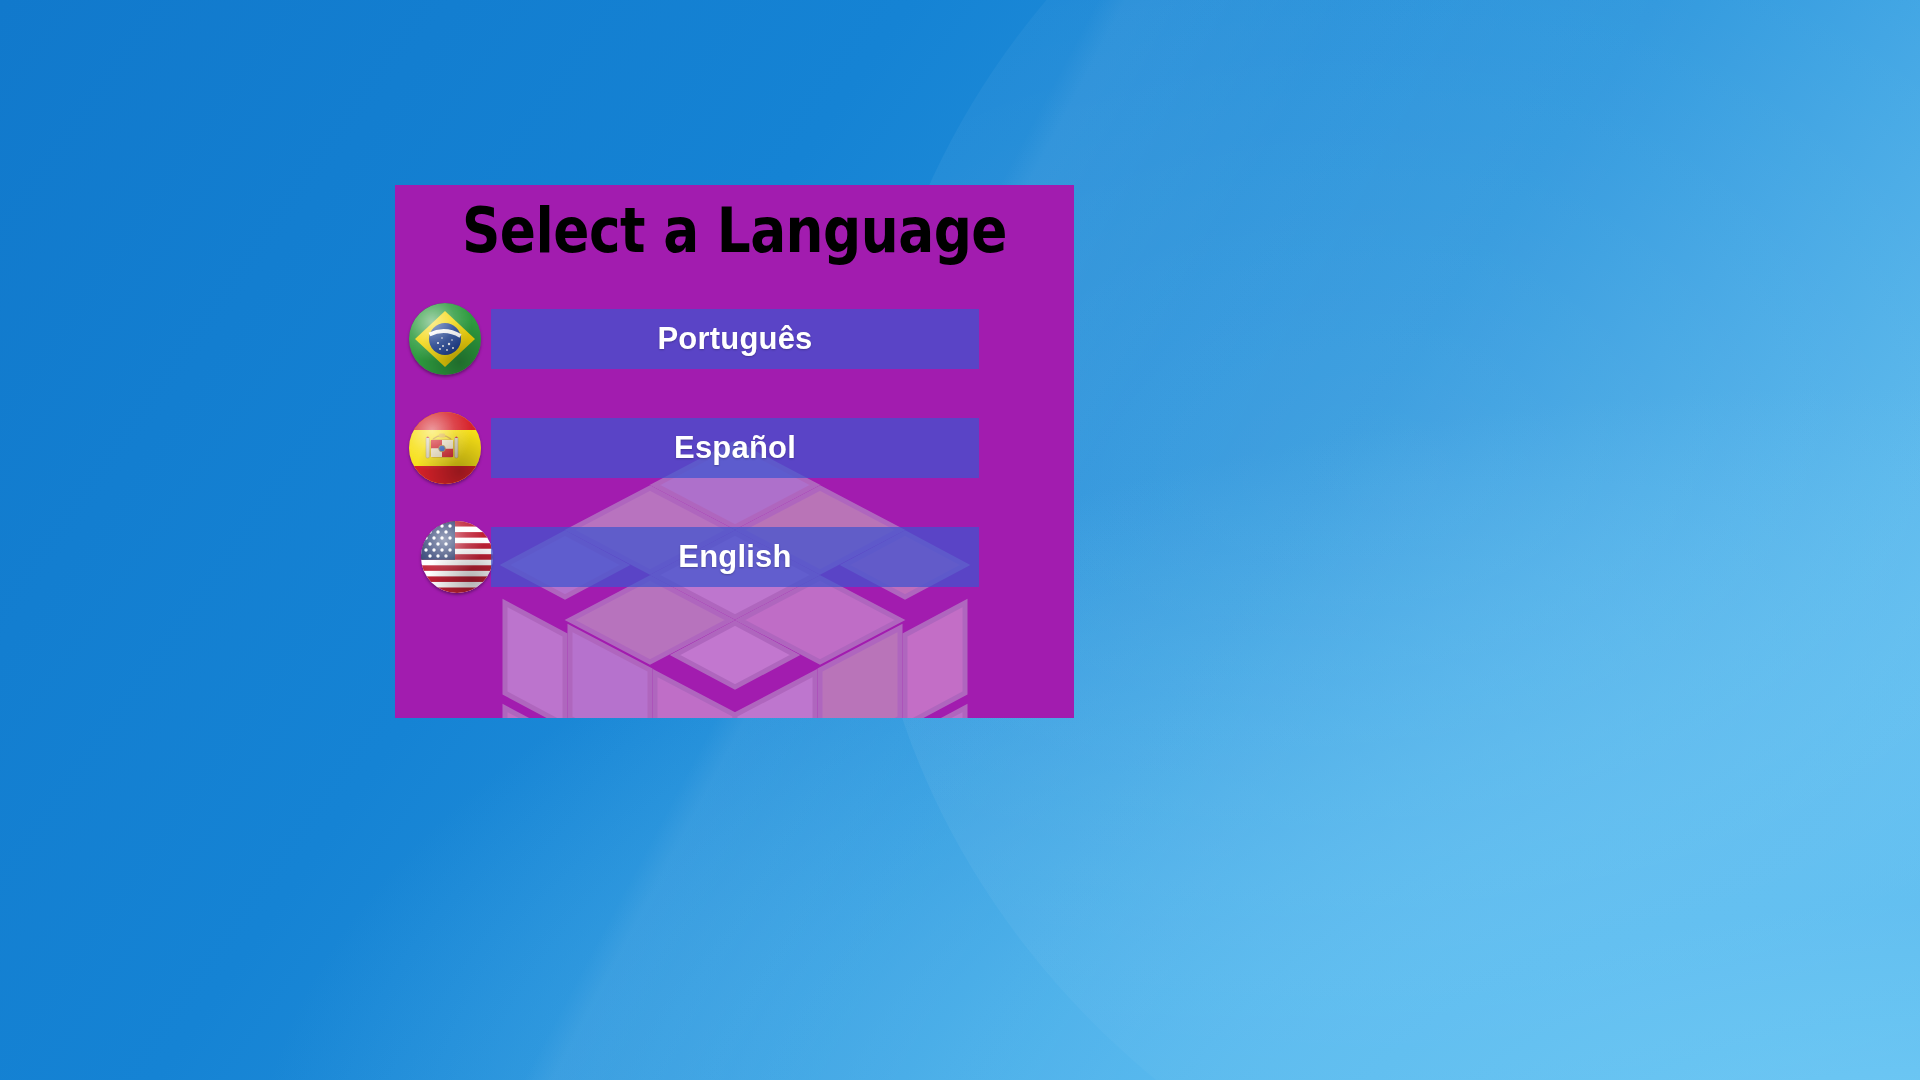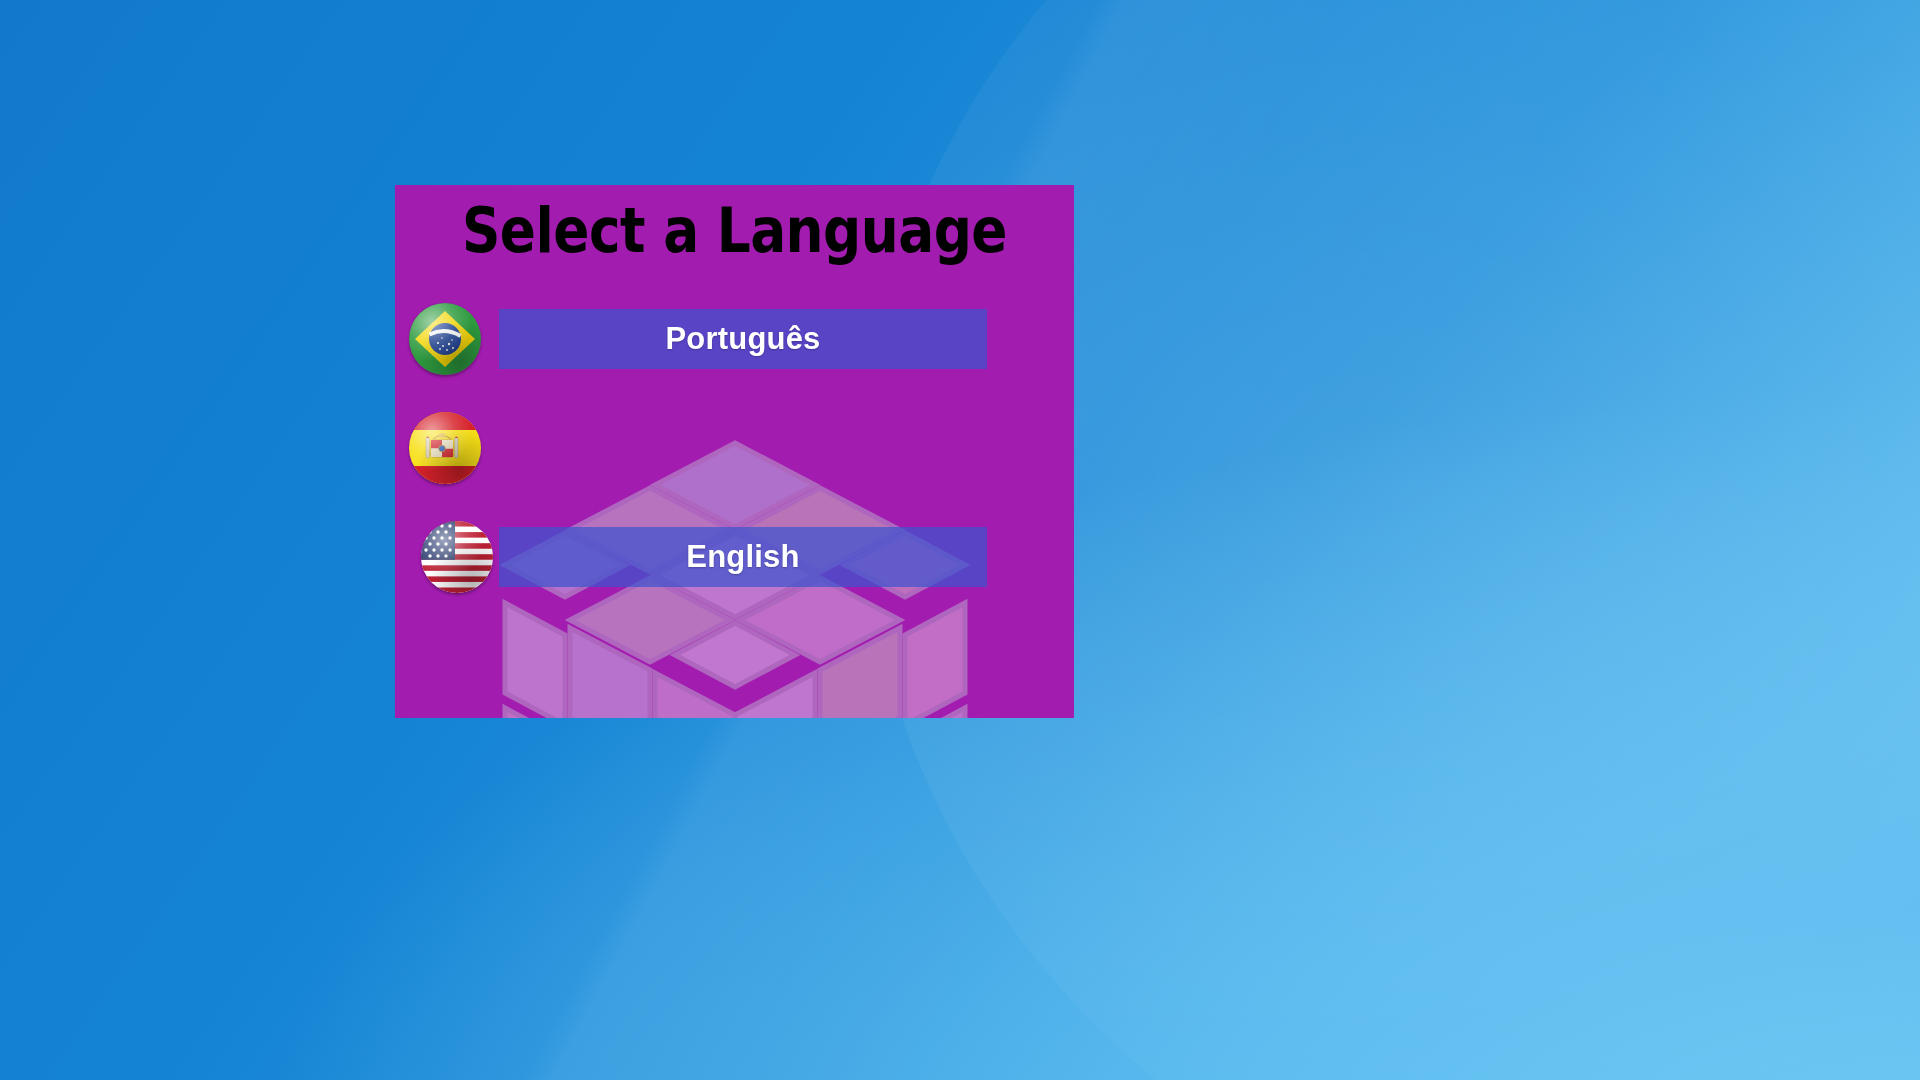--- a/index.html
+++ b/index.html
@@ -83,21 +83,21 @@
   .flag .shine{
     position:absolute; inset:0;
     border-radius:50%;
     background:
       radial-gradient(circle at 32% 26%, rgba(255,255,255,.55) 0%, rgba(255,255,255,.16) 32%, rgba(255,255,255,0) 55%),
       radial-gradient(circle at 70% 82%, rgba(0,0,0,.30) 0%, rgba(0,0,0,0) 55%);
   }
 
   .lang-btn{
     position:absolute;
-    left:104px; width:488px; height:60px;
+    left:96px; width:488px; height:60px;
     background:rgba(62,84,206,.72);
     border:0;
     display:flex; align-items:center; justify-content:center;
     cursor:pointer;
     font-family:"Liberation Sans", sans-serif;
     font-weight:700;
     font-size:31px;
     color:#ffffff;
     letter-spacing:.2px;
     text-shadow:0 1px 2px rgba(0,0,0,.25);
@@ -196,20 +196,21 @@
             <rect x="0" y="1" width="3.4" height="21" rx="1.5" fill="#d9d2c3" stroke="#b9a56a" stroke-width="0.6"></rect>
             <rect x="28.6" y="1" width="3.4" height="21" rx="1.5" fill="#d9d2c3" stroke="#b9a56a" stroke-width="0.6"></rect>
             <path d="M0.3 2 q1.4 -3 3 0" fill="#d7222a"></path>
             <path d="M28.9 2 q1.4 -3 3 0" fill="#d7222a"></path>
             <path d="M7 3 q9 -7 18 0" stroke="#c9962c" stroke-width="1.4" fill="none"></path>
             <rect x="13" y="-2.6" width="6" height="4" rx="1" fill="#e3b63d"></rect>
           </g>
         </svg>
         <div class="shine"></div>
       </div>
+      <button class="lang-btn">Español</button>
     </div>
 
     <div class="lang-row">
       <div class="flag">
         <svg viewBox="0 0 72 72" width="72" height="72" xmlns="http://www.w3.org/2000/svg">
           <rect width="72" height="72" fill="#ffffff"></rect>
           <g fill="#bf2135">
             <rect y="0" width="72" height="5.54"></rect>
             <rect y="11.1" width="72" height="5.54"></rect>
             <rect y="22.2" width="72" height="5.54"></rect>

